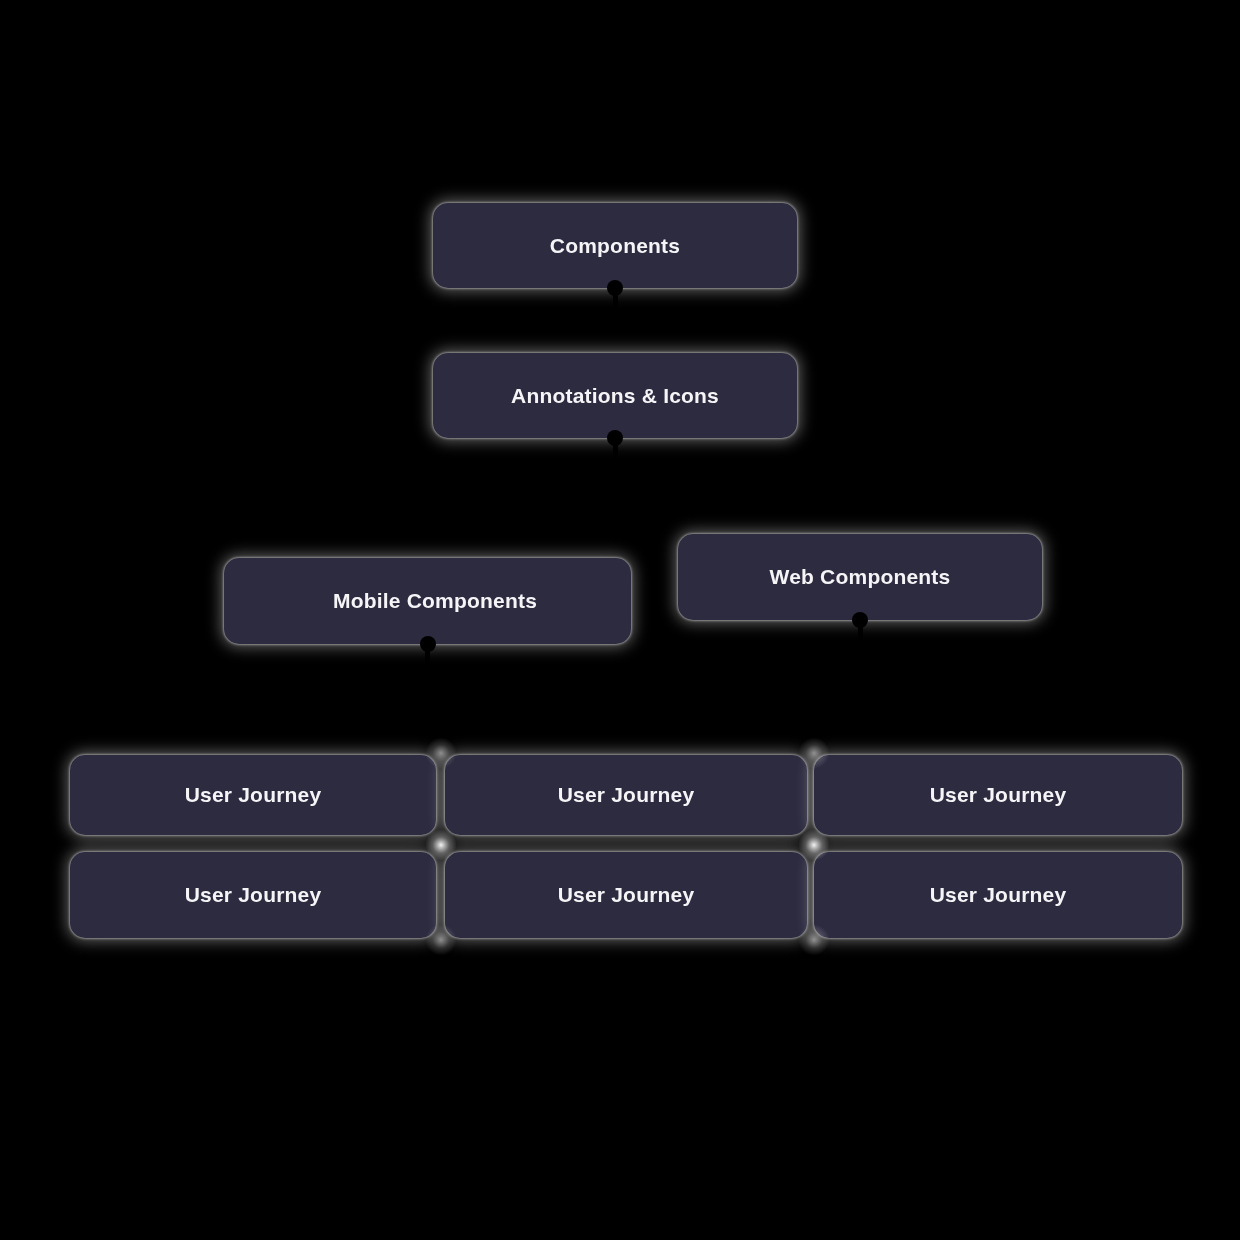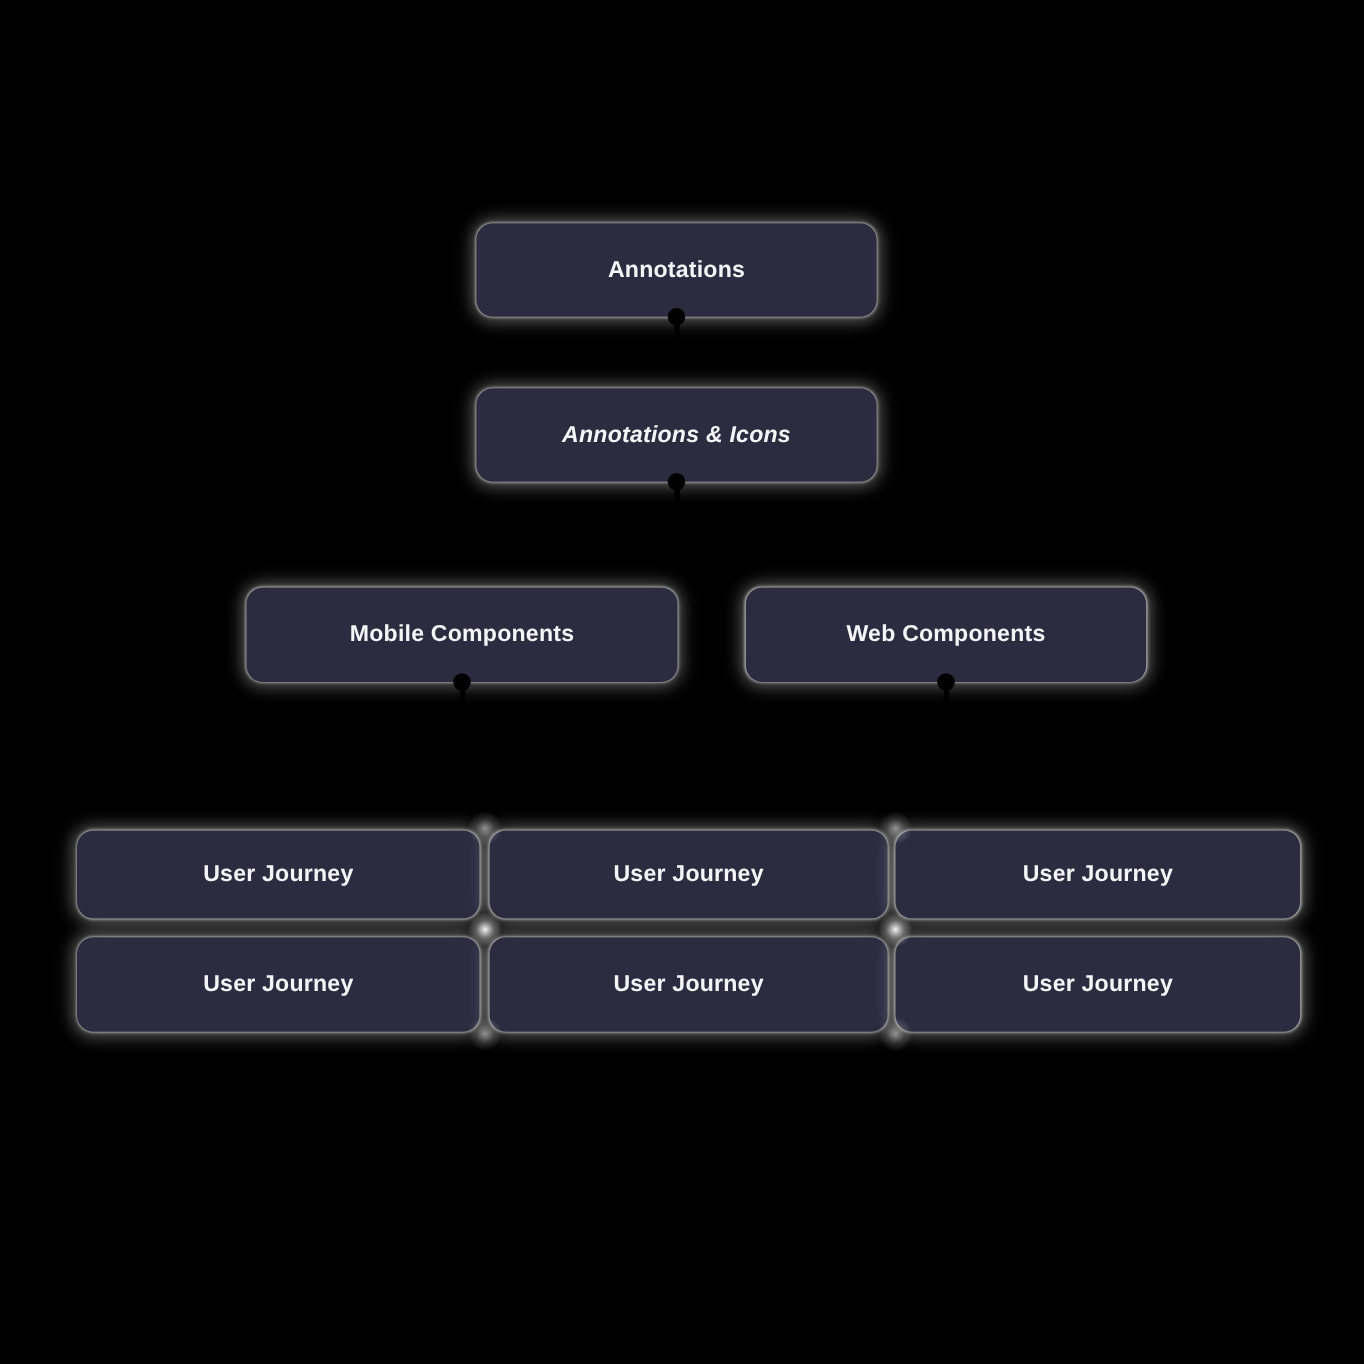--- a/index.html
+++ b/index.html
@@ -63,22 +63,22 @@
     height: 34px;
     margin: -17px 0 0 -17px;
     background: radial-gradient(circle, rgba(255,255,255,0.95) 0%, rgba(255,255,255,0.30) 35%, rgba(255,255,255,0) 65%);
     z-index: 6;
     pointer-events: none;
   }
   .sparkle.faint { opacity: 0.55; }
 
   
   .n0 { left: 433px; top: 203px; width: 364px; height: 85px; }
-  .n1 { left: 433px; top: 353px; width: 364px; height: 85px; font-style: italic; }
-  .n2 { left: 224px; top: 534px; width: 392px; height: 86px; }
+  .n1 { left: 433px; top: 353px; width: 364px; height: 85px; }
+  .n2 { left: 224px; top: 558px; width: 392px; height: 86px; padding-left: 15px; }
   .n3 { left: 630px; top: 534px; width: 364px; height: 86px; margin-left: 48px; }
   .n4 { left: 70px;  top: 755px; width: 366px; height: 80px; }
   .n5 { left: 445px; top: 755px; width: 362px; height: 80px; }
   .n6 { left: 814px; top: 755px; width: 368px; height: 80px; }
   .n7 { left: 70px;  top: 852px; width: 366px; height: 86px; }
   .n8 { left: 445px; top: 852px; width: 362px; height: 86px; }
   .n9 { left: 814px; top: 852px; width: 368px; height: 86px; }
 
   
   .s1 { left: 441px; top: 753px; }
@@ -87,21 +87,21 @@
   .s4 { left: 814px; top: 845px; }
   .s5 { left: 441px; top: 940px; }
   .s6 { left: 814px; top: 940px; }
 </style>
 </head>
 <body>
 
 <div class="canvas">
 
   <div class="node n0">
-    <span class="node-label">Annotations</span>
+    <span class="node-label">Components</span>
     <span class="stem"></span>
     <span class="port"></span>
   </div>
 
   <div class="node n1">
     <span class="node-label">Annotations &amp; Icons</span>
     <span class="stem"></span>
     <span class="port"></span>
   </div>
 

